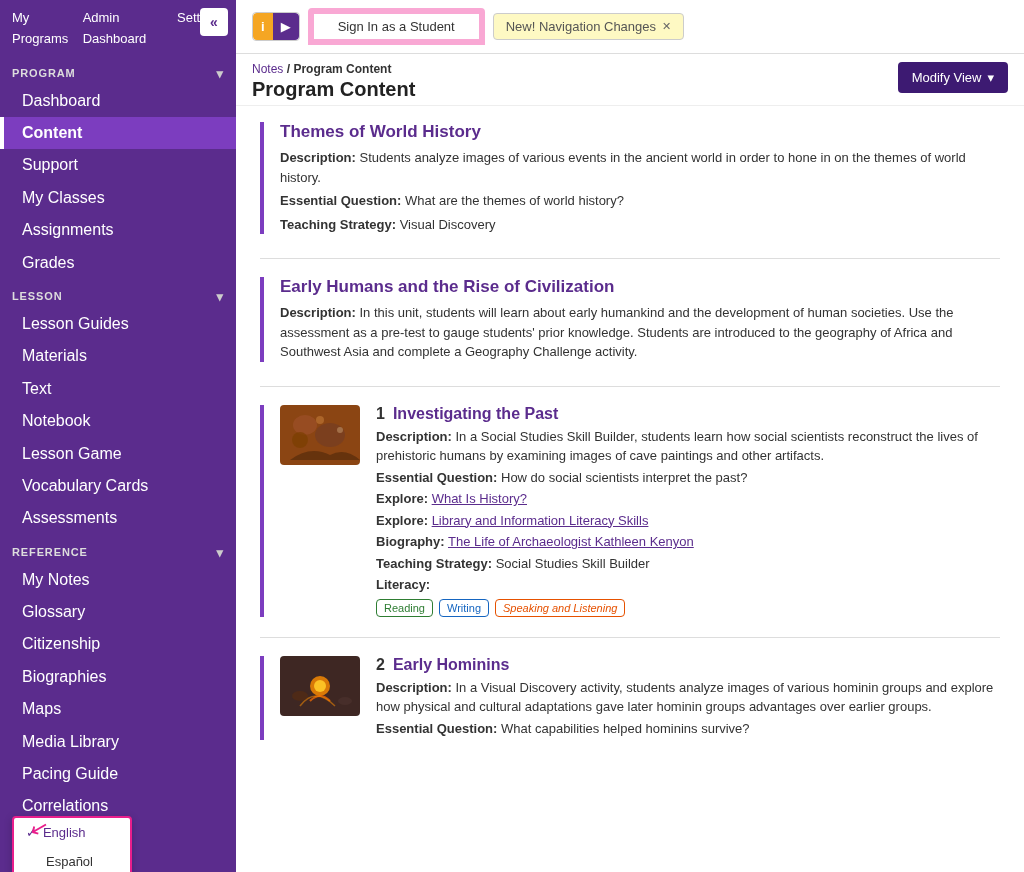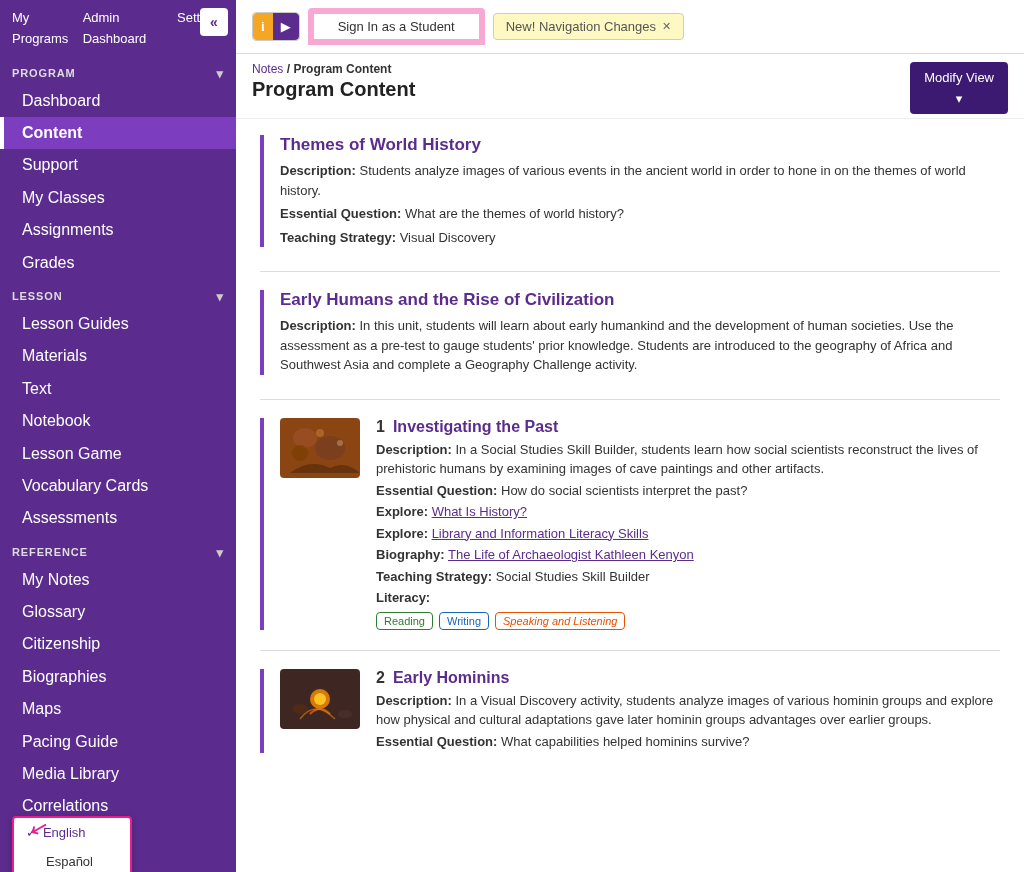--- a/index.html
+++ b/index.html
@@ -208,21 +208,20 @@
       background: #3d1a72;
       color: #fff;
       border: none;
       border-radius: 4px;
       padding: 8px 14px;
       font-size: 13px;
       cursor: pointer;
       display: flex;
       align-items: center;
       gap: 6px;
-      flex-direction: column;
     }
 
     
     #content-area {
       flex: 1;
       overflow-y: auto;
       background: #fff;
       padding: 16px 24px;
     }
 
@@ -322,22 +321,22 @@
 
   <div class="sidebar-section-label">
     <span>REFERENCE</span>
     <span class="caret">▾</span>
   </div>
   <div class="sidebar-item">My Notes</div>
   <div class="sidebar-item">Glossary</div>
   <div class="sidebar-item">Citizenship</div>
   <div class="sidebar-item">Biographies</div>
   <div class="sidebar-item">Maps</div>
+  <div class="sidebar-item">Media Library</div>
   <div class="sidebar-item">Pacing Guide</div>
-  <div class="sidebar-item">Media Library</div>
   <div class="sidebar-item">Correlations</div>
   <div class="sidebar-item">Index</div>
 
   <div class="lang-area" style="position:relative; margin-top:20px;">
 
     <div style="position:absolute; top:-60px; left:30px; color:#e91e8c; font-size:22px; transform:rotate(15deg); pointer-events:none; z-index:200;">↙</div>
 
     <div class="lang-dropdown">
       <div class="lang-option selected">
         <span style="color:#5b2c8d;">✓</span>

